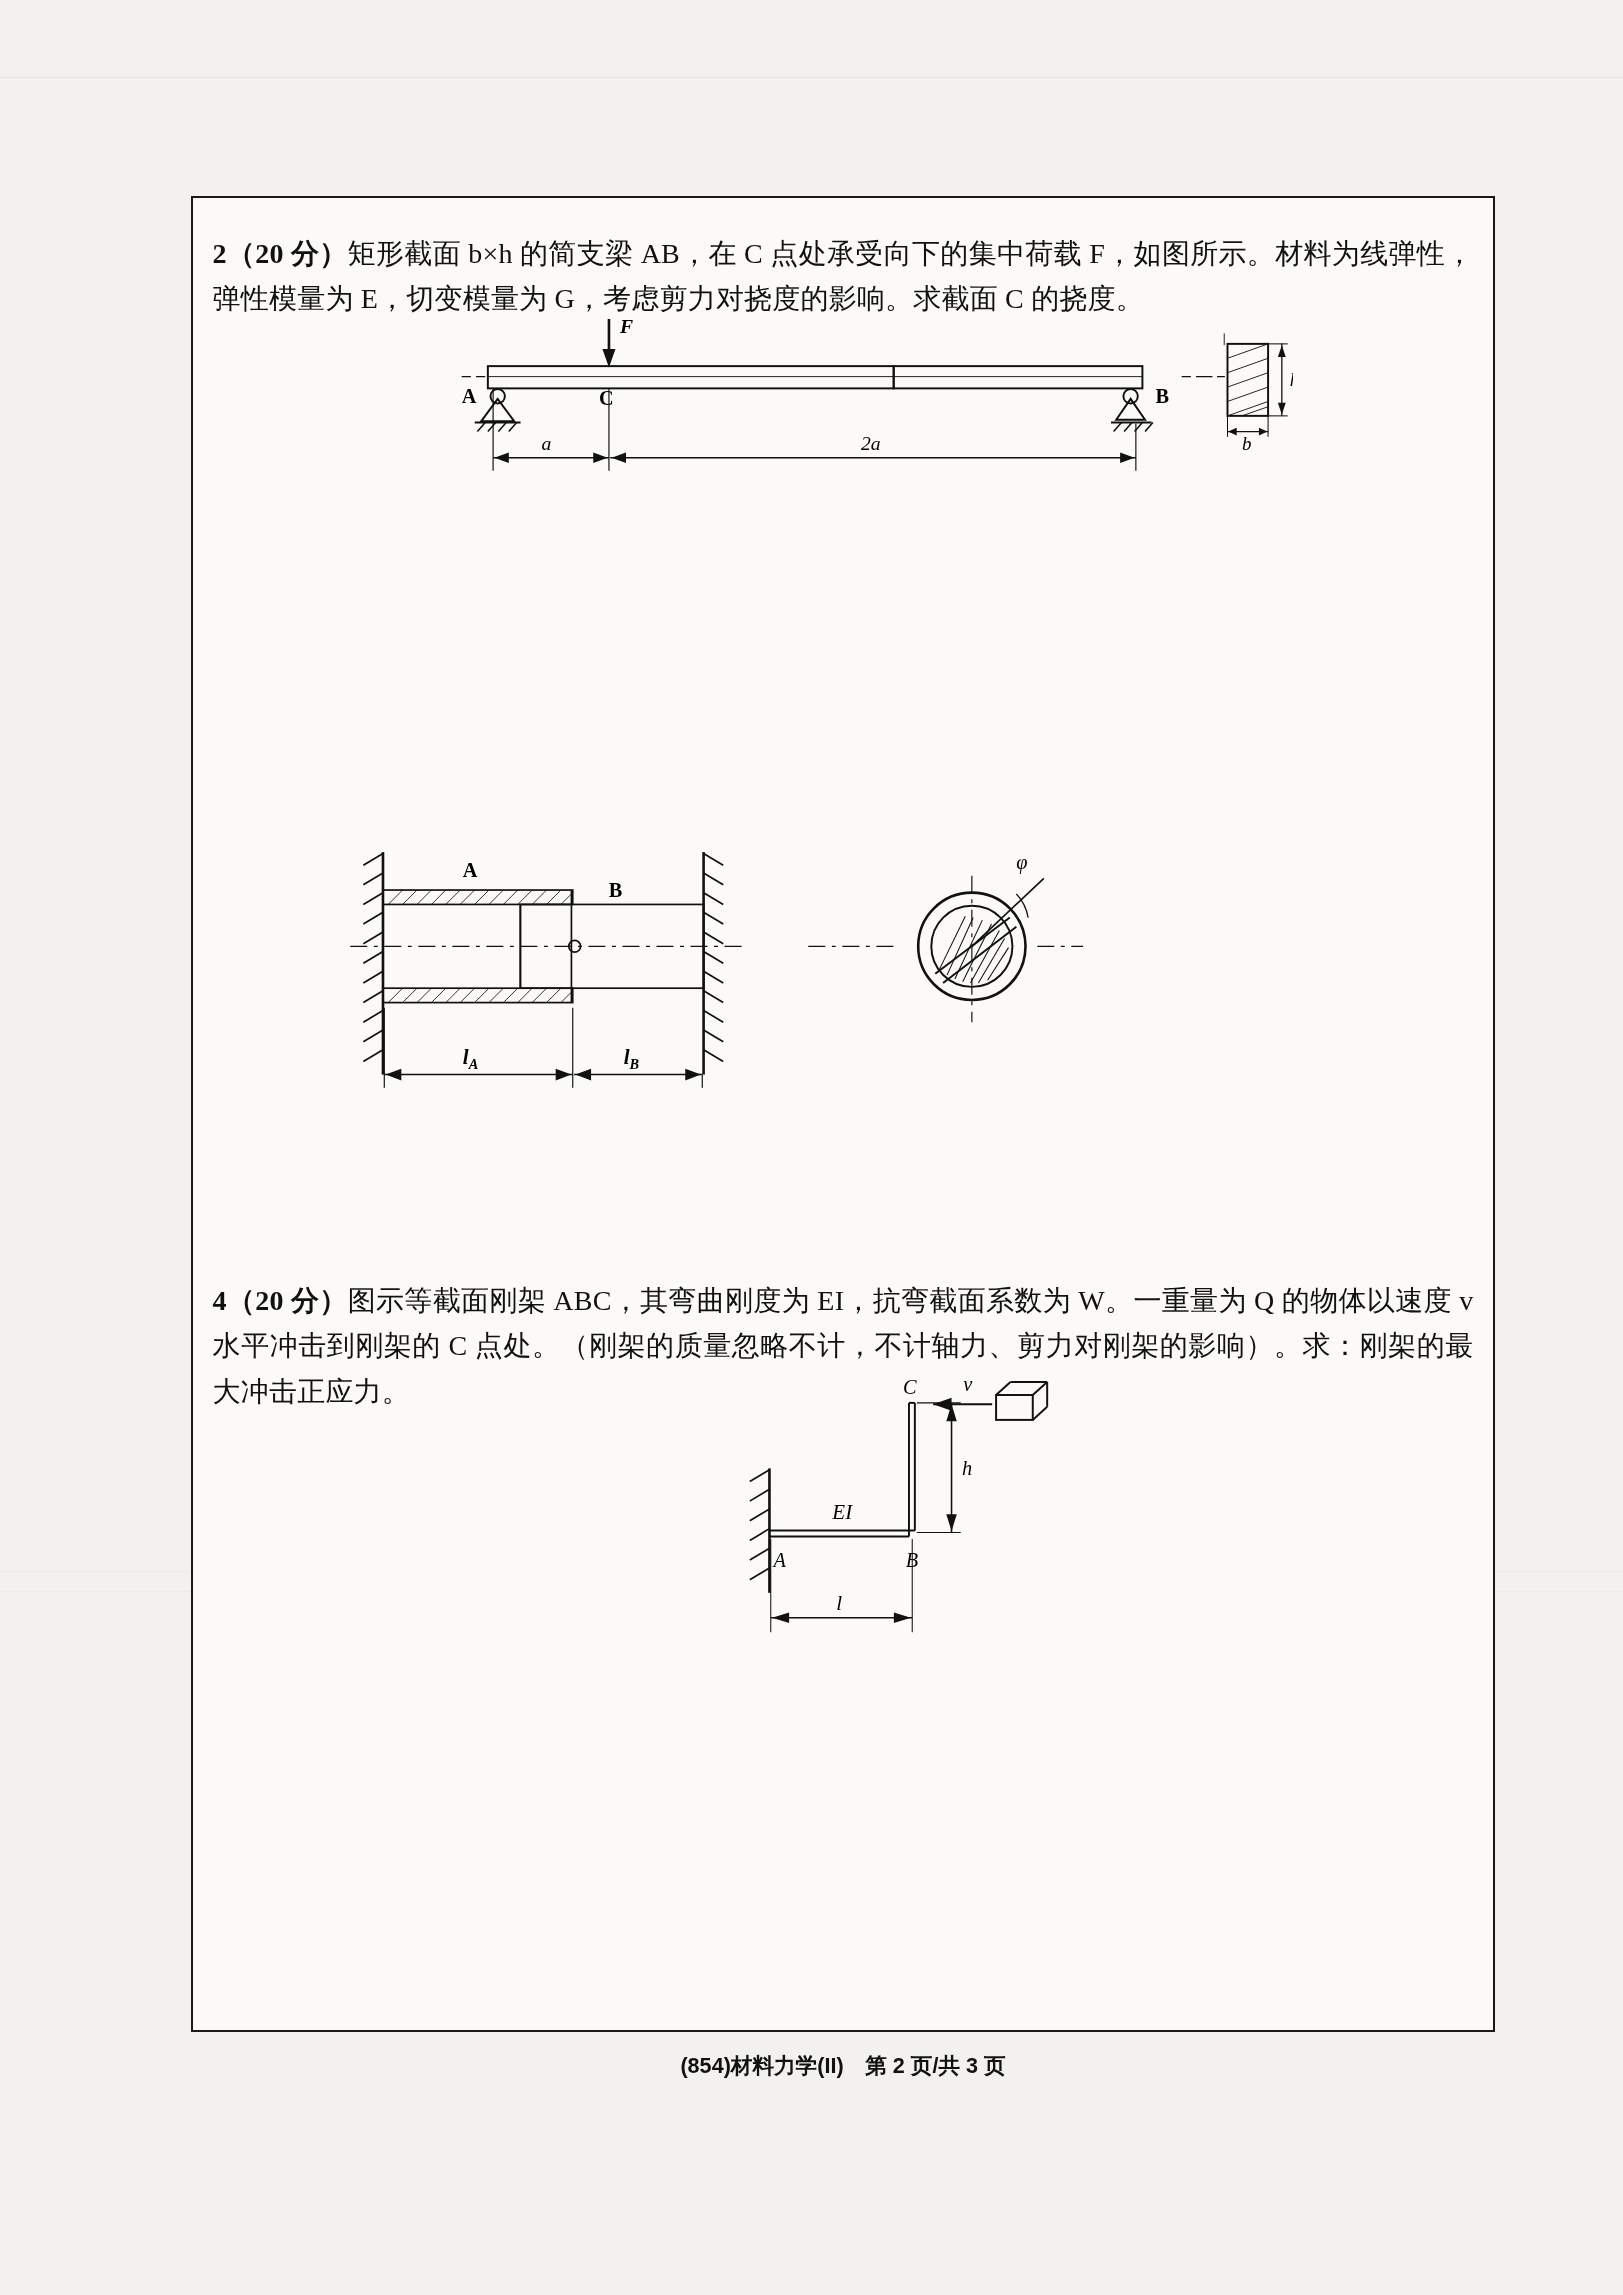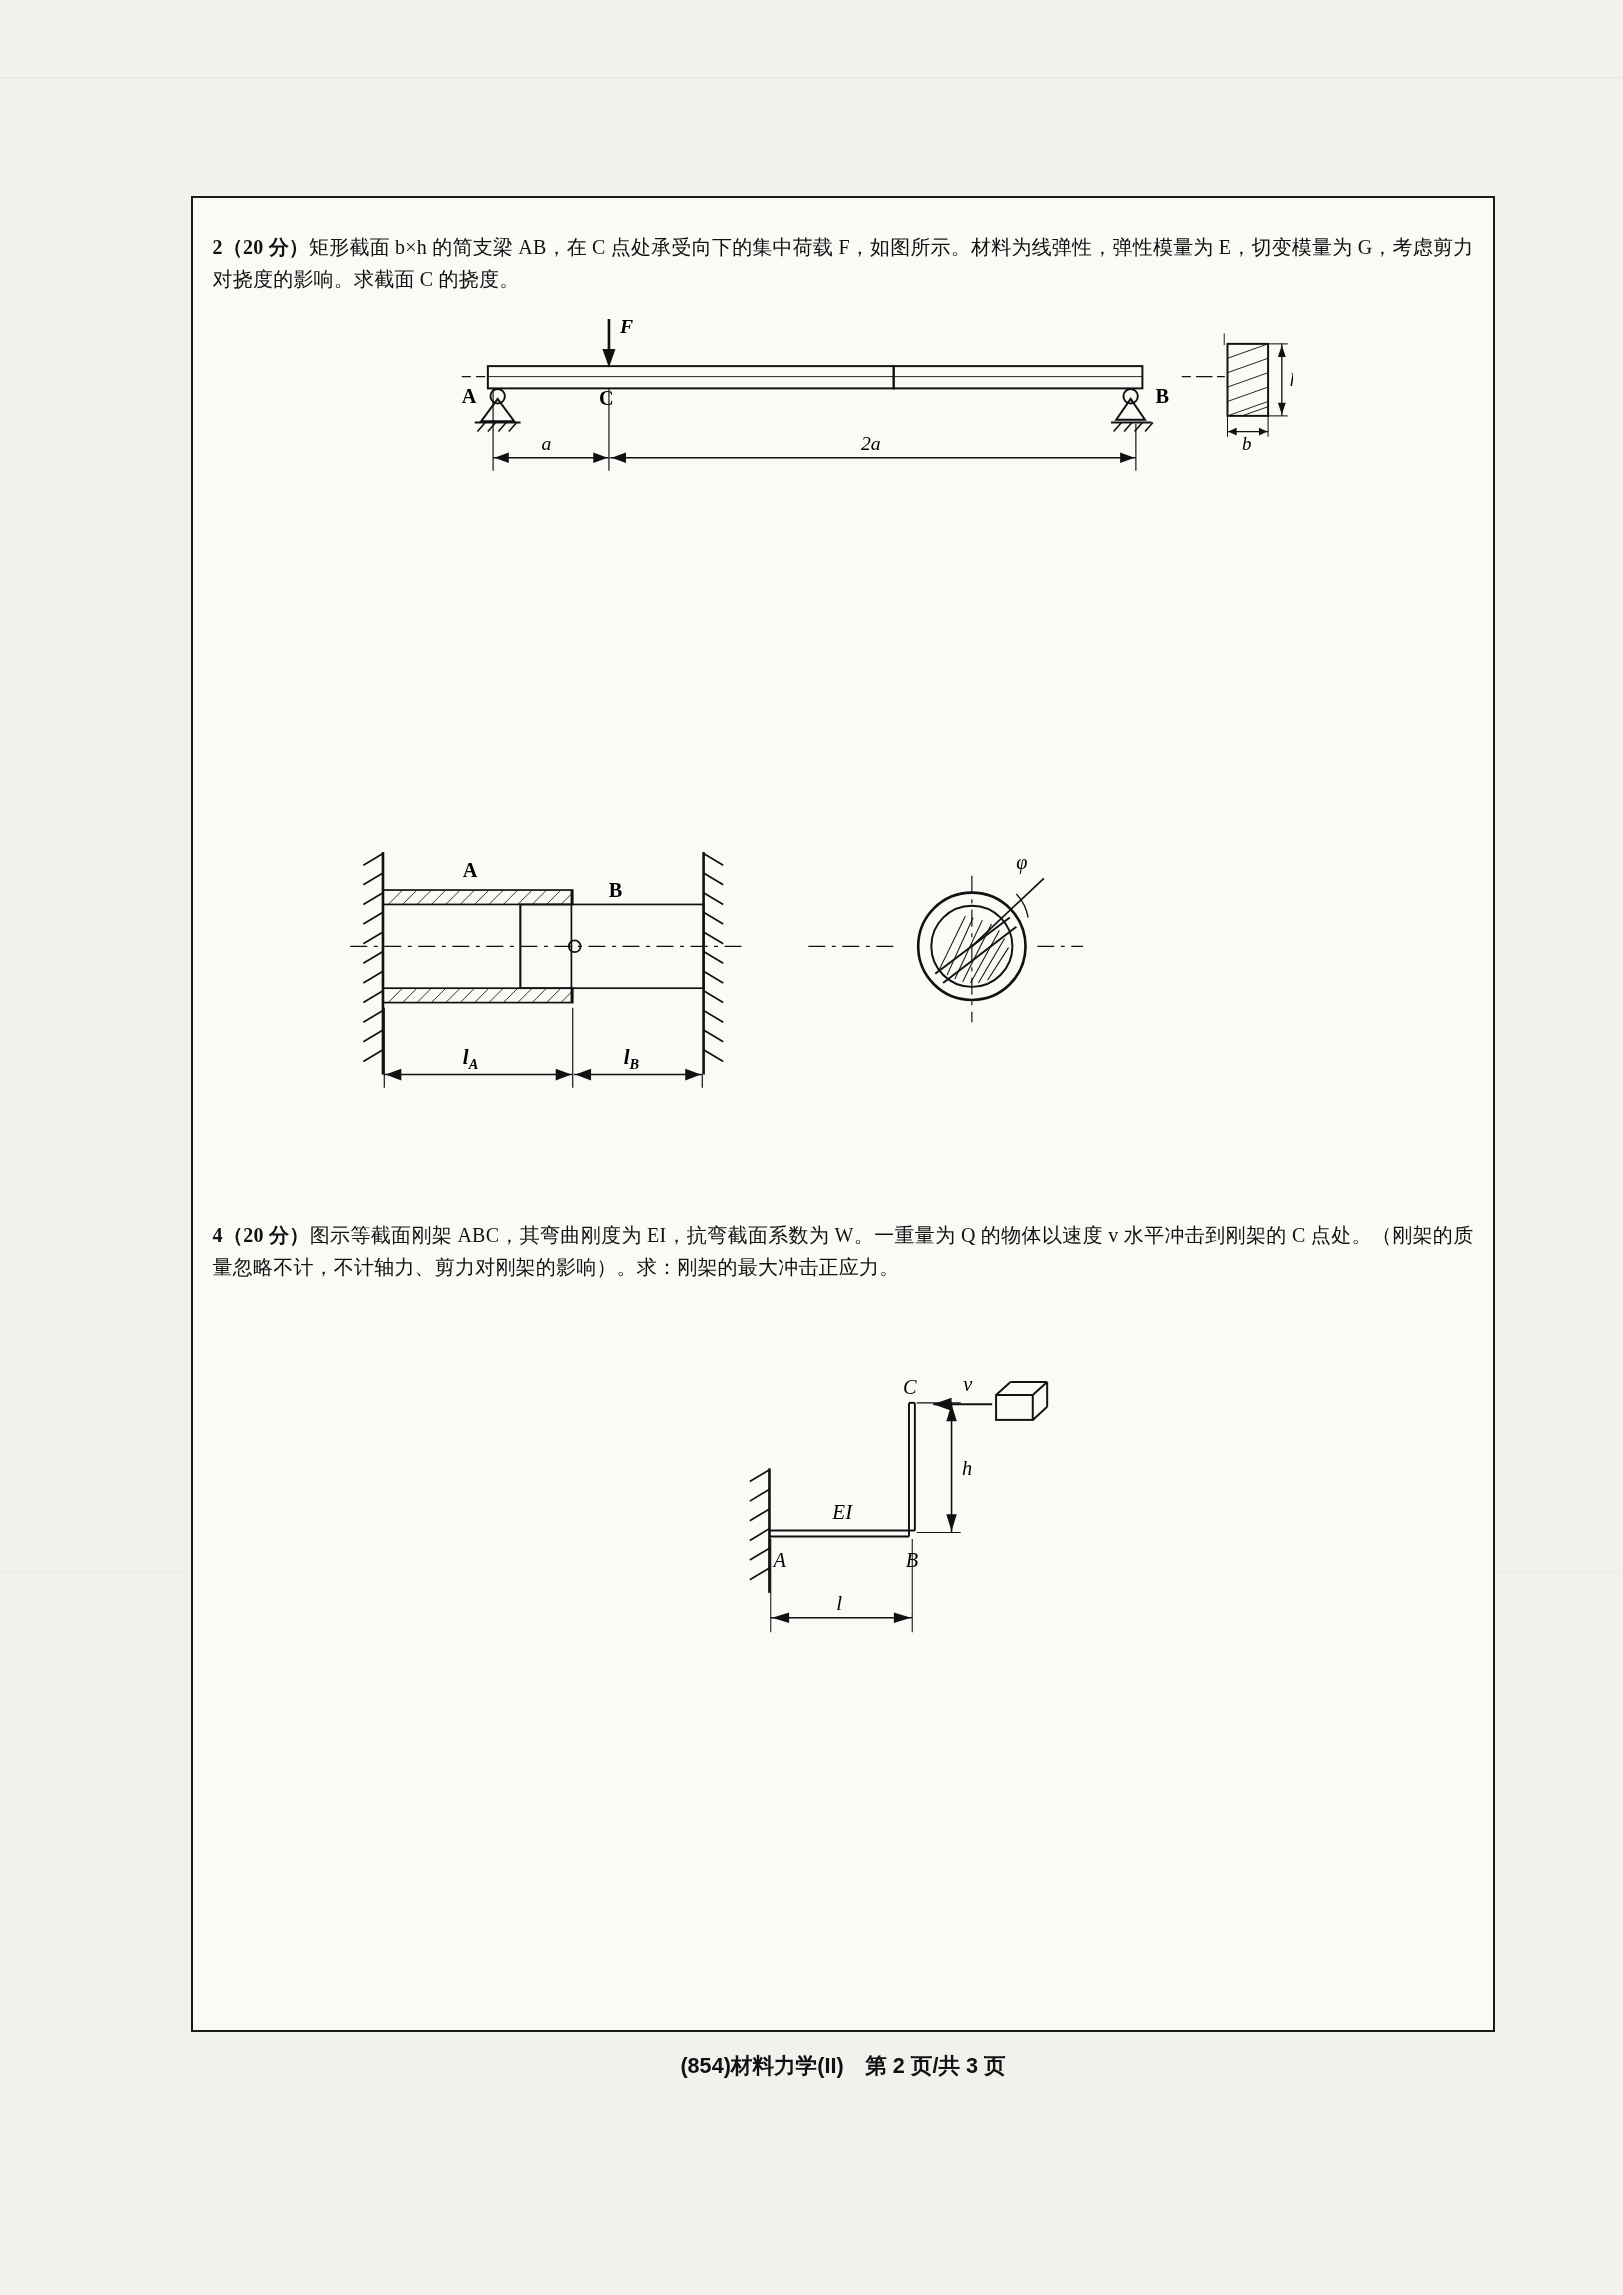--- a/index.html
+++ b/index.html
@@ -16,21 +16,21 @@
     position:absolute;
     left:191px; top:196px;
     width:1304px; height:1836px;
     border:2px solid #1a1a1a;
     box-sizing:border-box;
     background:#fbfaf7;
   }
   .qblock{position:absolute;left:19.6px;right:19.6px;}
   .qtext{
     font-family:"Liberation Serif", serif;
-    font-size:20px;
+    font-size:28px;
     line-height:1.62;
     color:#111;
     text-align:justify;
     letter-spacing:0.2px;
   }
   .qtext b{font-weight:bold;}
   .fig{position:absolute;}
   .footer{
     position:absolute;
     left:0;right:0;
@@ -243,21 +243,21 @@
 
         <line x1="954" y1="206" x2="1068" y2="120" stroke="#111" stroke-width="3"></line>
         <line x1="966" y1="220" x2="1078" y2="134" stroke="#111" stroke-width="3"></line>
 
         <line x1="1010" y1="164" x2="1120" y2="60" stroke="#111" stroke-width="2.6"></line>
         <path d="M1096,120 A 70 70 0 0 0 1078,84" fill="none" stroke="#111" stroke-width="2"></path>
         <text x="1078" y="46" font-size="31" font-style="italic">φ</text>
       </svg>
     </div>
 
-    <div class="qblock" style="top:1021px;">
+    <div class="qblock" style="top:1080px;">
       <div class="qtext">
         <b>4</b><b>（20 分）</b><span>图示等截面刚架 ABC，其弯曲刚度为 EI，抗弯截面系数为 W。一重量为 Q 的物体以速度 v 水平冲击到刚架的 C 点处。（刚架的质量忽略不计，不计轴力、剪力对刚架的影响）。求：刚架的最大冲击正应力。</span>
       </div>
     </div>
 
     <div class="fig" style="top:1172px; left:452px; width:655px; height:295px;">
       <svg width="655" height="295" viewBox="0 0 1000 450">
 
         <line x1="190" y1="150" x2="190" y2="340" stroke="#111" stroke-width="4"></line>
         <g stroke="#111" stroke-width="2.6">

